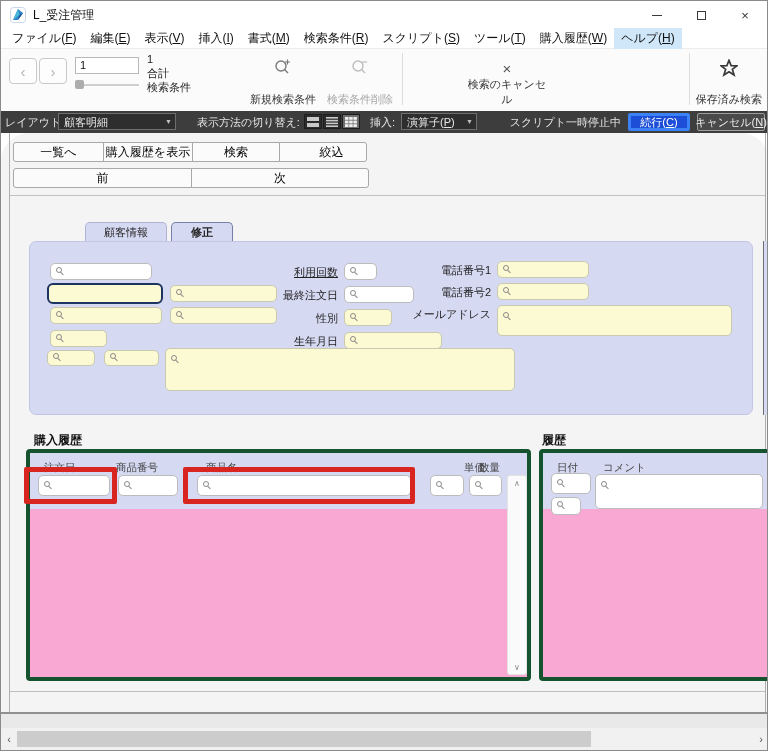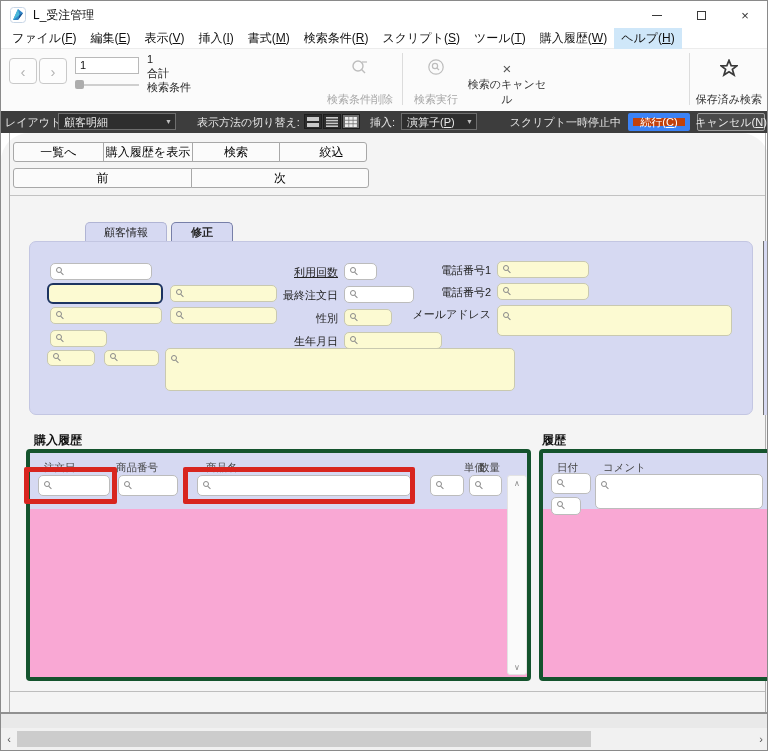--- a/index.html
+++ b/index.html
@@ -34,21 +34,21 @@
   .tdiv{position:absolute;top:4px;width:1px;height:52px;background:#dcdcdc;}
 
   
   .darkbar{position:absolute;left:0;top:110px;width:100%;height:22px;background:#3d3d3d;color:#e6e6e6;font-size:11px;}
   .darkbar .dlabel{position:absolute;top:4px;white-space:nowrap;}
   .dd{position:absolute;top:2px;height:17px;background:#2e2e2e;border:1px solid #6e6e6e;color:#e8e8e8;font-size:11px;padding:1px 18px 0 5px;white-space:nowrap;}
   .dd .arr{position:absolute;right:3px;top:4px;font-size:7px;color:#c0c0c0;}
   .viewbtn{position:absolute;top:3px;width:18px;height:15px;background:#2c2c2c;border:1px solid #1d1d1d;display:flex;align-items:center;justify-content:center;}
   .viewbtn.active{background:#6e6e6e;}
   .dbtn{position:absolute;top:2px;height:18px;font-size:11px;border-radius:2px;display:flex;align-items:center;justify-content:center;white-space:nowrap;}
-  .dbtn.continue{background:#c2410c;border:5px solid #3b82f6;color:#fff;}
+  .dbtn.continue{background:#1d4ed8;border:3px solid #3b82f6;color:#fff;}
   .dbtn.cancel{background:#4a4a4a;border:1px solid #9e9e9e;color:#ececec;}
   .key2{text-decoration:underline;}
 
   
   .content{position:absolute;left:0;top:132px;width:768px;height:619px;background:#f4f4f4;border-radius:28px;}
   .frame-l{position:absolute;left:8px;top:0;width:1px;height:581px;background:#aeaeae;}
   .frame-r{position:absolute;left:764px;top:0;width:1px;height:581px;background:#aeaeae;}
 
   .btnrow{position:absolute;display:flex;}
   .abtn{height:20px;background:#fbfbfb;border:1px solid #a8a8a8;margin-left:-1px;font-size:12px;color:#000;display:flex;align-items:center;justify-content:center;}
@@ -133,44 +133,44 @@
       </div>
     <div class="recfield">1</div>
     <div class="slider-track"></div>
     <div class="slider-thumb"></div>
     <div class="sumblock">
       <div>1</div>
       <div>合計</div>
       <div>検索条件</div>
     </div>
 
+    <div class="tool" style="left:240px;width:84px;">
+      <span class="ticon">
+        <svg width="20" height="20" viewBox="0 0 20 20">
+            <circle cx="8" cy="9" r="5" fill="none" stroke="#7a7a7a" stroke-width="1.4"></circle>
+            <line x1="11.6" y1="12.6" x2="15" y2="16" stroke="#7a7a7a" stroke-width="1.4"></line>
+            <path d="M14.5 2.5 v5 M12 5 h5" stroke="#7a7a7a" stroke-width="1.2" fill="none"></path>
+          </svg>
+      </span>
+      <span>新規検索条件</span>
+    </div>
 
     <div class="tool disabled" style="left:320px;width:78px;">
       <span class="ticon">
         <svg width="20" height="20" viewBox="0 0 20 20">
             <circle cx="8" cy="9" r="5" fill="none" stroke="#bdbdbd" stroke-width="1.4"></circle>
             <line x1="11.6" y1="12.6" x2="15" y2="16" stroke="#bdbdbd" stroke-width="1.4"></line>
             <path d="M12 5 h5" stroke="#bdbdbd" stroke-width="1.2" fill="none"></path>
           </svg>
       </span>
       <span>検索条件削除</span>
     </div>
 
     <div class="tdiv" style="left:401px;"></div>
 
-    <div class="tool disabled" style="left:406px;width:58px;">
-      <span class="ticon">
-        <svg width="20" height="20" viewBox="0 0 20 20">
-            <circle cx="10" cy="10" r="7.2" fill="none" stroke="#bdbdbd" stroke-width="1.2"></circle>
-            <circle cx="9" cy="9" r="2.6" fill="none" stroke="#bdbdbd" stroke-width="1.2"></circle>
-            <line x1="10.8" y1="10.8" x2="13" y2="13" stroke="#bdbdbd" stroke-width="1.2"></line>
-          </svg>
-      </span>
-      <span>検索実行</span>
-    </div>
 
     <div class="tool" style="left:462px;width:88px;">
       <span class="ticon" style="font-size:15px;color:#555;">×</span>
       <span>検索のキャンセル</span>
     </div>
 
     <div class="tdiv" style="left:688px;"></div>
 
     <div class="tool" style="left:692px;width:72px;">
       <span class="ticon">

